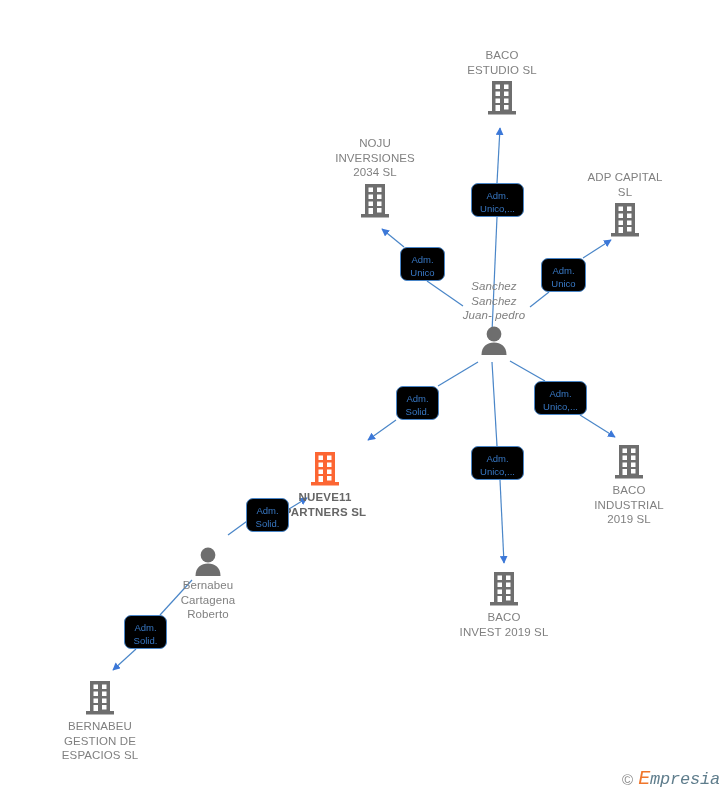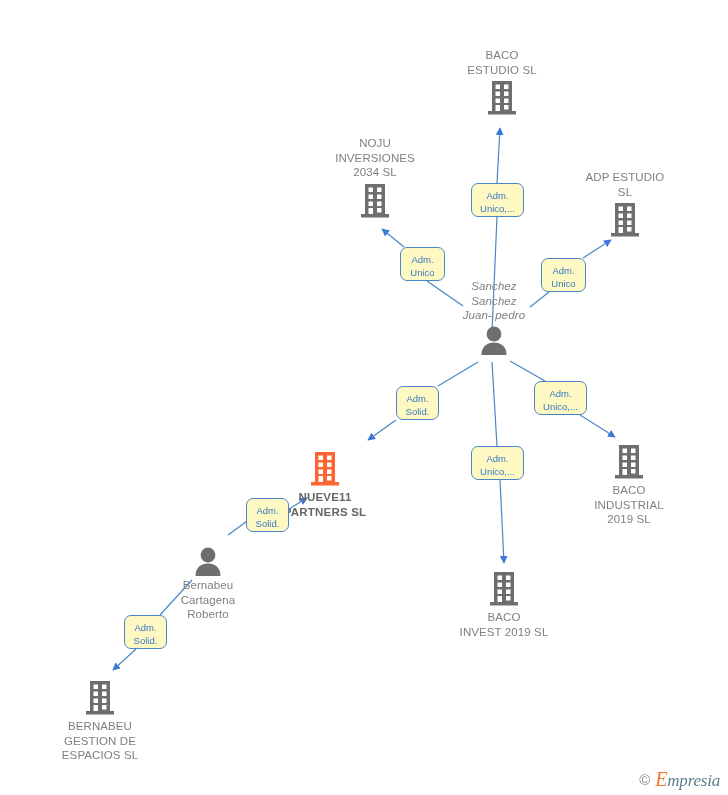--- a/index.html
+++ b/index.html
@@ -57,21 +57,21 @@
   }
   
   .node.cap-above .caption { margin-top: 0; margin-bottom: 2px; }
 
   
   .chip {
     position: absolute;
     box-sizing: border-box;
     border: 1.3px solid #4a86c8;
     border-radius: 7px;
-    background: #fef9c3;
+    background: #000000;
     color: #3878c4;
     font-size: 9.5px;
     line-height: 13px;
     text-align: center;
     padding: 5px 3px 4px 3px;
     white-space: pre-line;
     z-index: 5;
     box-shadow: 0 0 0 0 rgba(0,0,0,0);
   }
 
@@ -84,21 +84,21 @@
     align-items: center;
     gap: 5px;
     z-index: 6;
   }
   #watermark .copy {
     font-size: 15px;
     color: #8a8a8a;
     line-height: 1;
   }
   #watermark .brand {
-    font-family: Liberation Serif, serif;
+    font-family: Liberation Mono, monospace;
     font-style: italic;
     font-size: 17px;
     line-height: 1;
     color: #5f7d8c;
     letter-spacing: -0.2px;
   }
   #watermark .brand .cap {
     color: #f0762b;
     font-size: 20px;
   }
@@ -180,21 +180,21 @@
           <rect x="11.5" y="19.5" width="4.5" height="4.5"></rect>
           <rect x="20" y="19.5" width="4.5" height="4.5"></rect>
           <rect x="11.5" y="26" width="4.5" height="6"></rect>
           <rect x="20" y="26" width="4.5" height="4.5"></rect>
         </g>
       </svg>
     </span>
   </div>
 
   <div class="node company cap-above" style="left:625px; top:170px;">
-    <span class="caption">ADP ESTUDIO
+    <span class="caption">ADP CAPITAL
 SL</span>
     <span class="glyph">
       <svg width="36" height="38" viewBox="0 0 36 38" xmlns="http://www.w3.org/2000/svg">
         <rect x="8" y="2" width="20" height="30" fill="#6e6e6e"></rect>
         <rect x="4" y="32" width="28" height="3.5" fill="#6e6e6e"></rect>
         <g fill="#ffffff">
           <rect x="11.5" y="5.5" width="4.5" height="4.5"></rect>
           <rect x="20" y="5.5" width="4.5" height="4.5"></rect>
           <rect x="11.5" y="12.5" width="4.5" height="4.5"></rect>
           <rect x="20" y="12.5" width="4.5" height="4.5"></rect>

